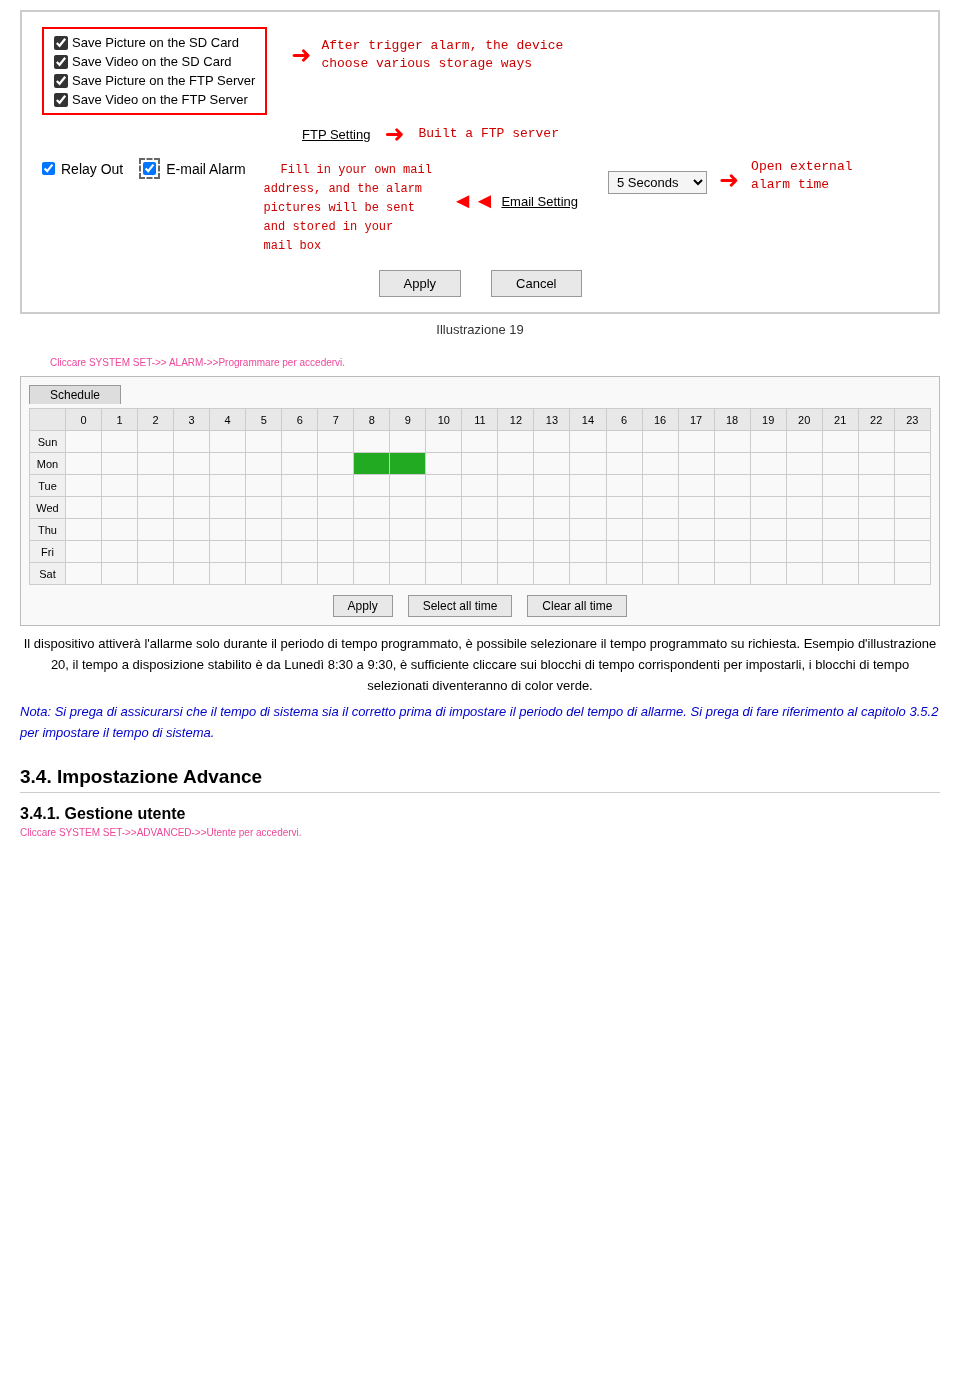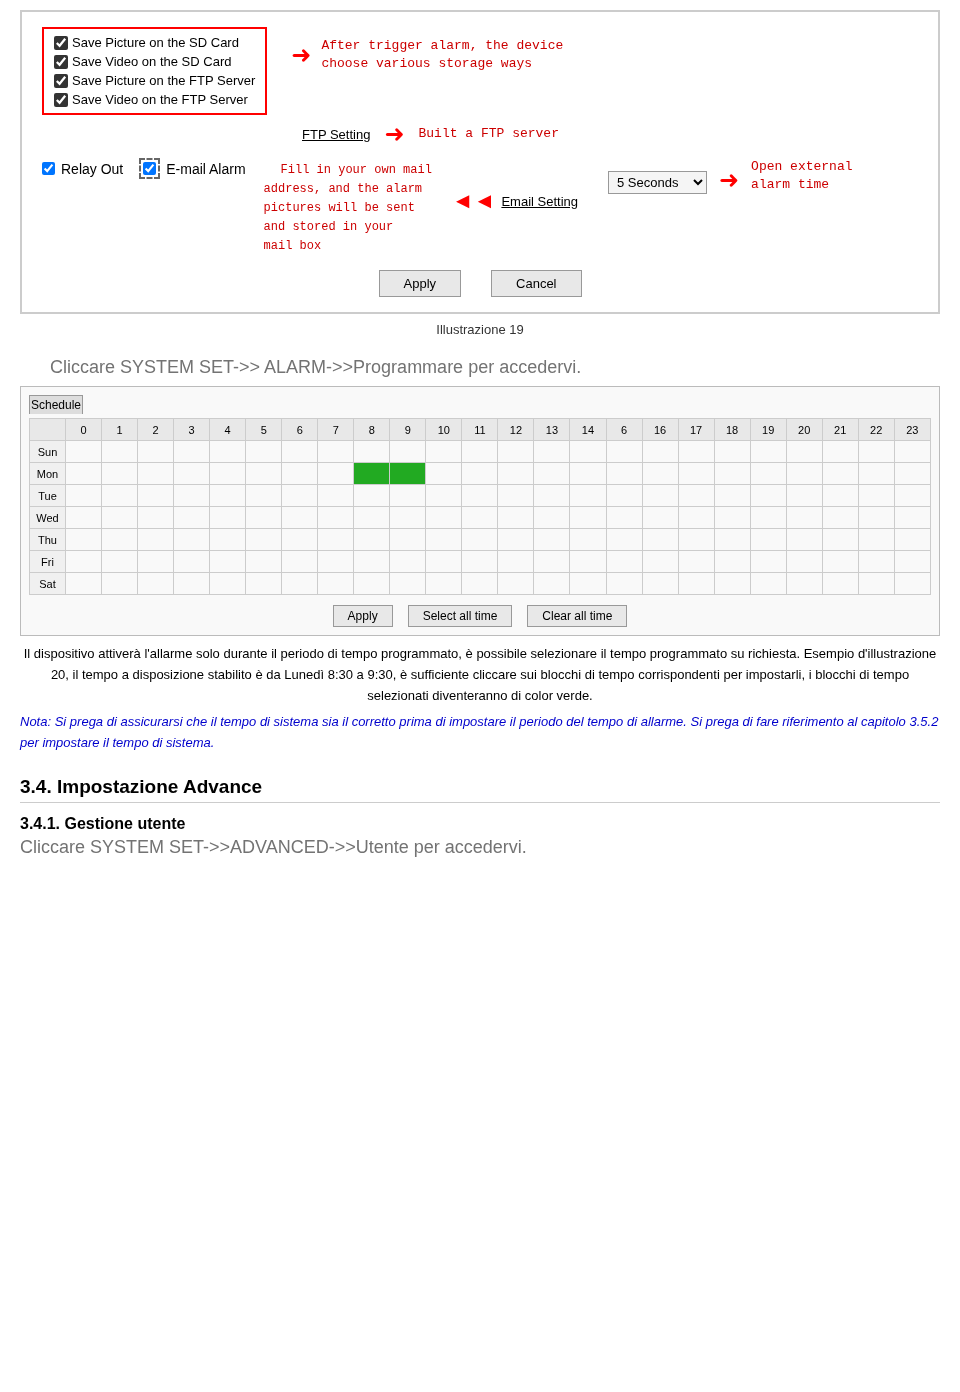--- a/index.html
+++ b/index.html
@@ -166,39 +166,39 @@
     }
 
     
     .section-heading {
       font-size: 17px;
       font-weight: bold;
       margin: 20px 0 6px 0;
     }
 
     .section-text {
-      font-size: 18px;
+      font-size: 10px;
       margin-bottom: 4px;
-      color: #737373;
+      color: #ec4899;
     }
 
     
     .schedule-container {
       border: 1px solid #bbb;
       padding: 8px;
       width: 920px;
       background: #f9f9f9;
       margin-top: 6px;
     }
 
     .schedule-tab {
       background: #ddd;
       border: 1px solid #999;
       border-bottom: none;
-      padding: 2px 1px;
+      padding: 2px 20px;
       display: inline-block;
       font-size: 12px;
       margin-bottom: 4px;
     }
 
     .schedule-grid-wrap {
       overflow-x: auto;
     }
 
     .schedule-grid {

